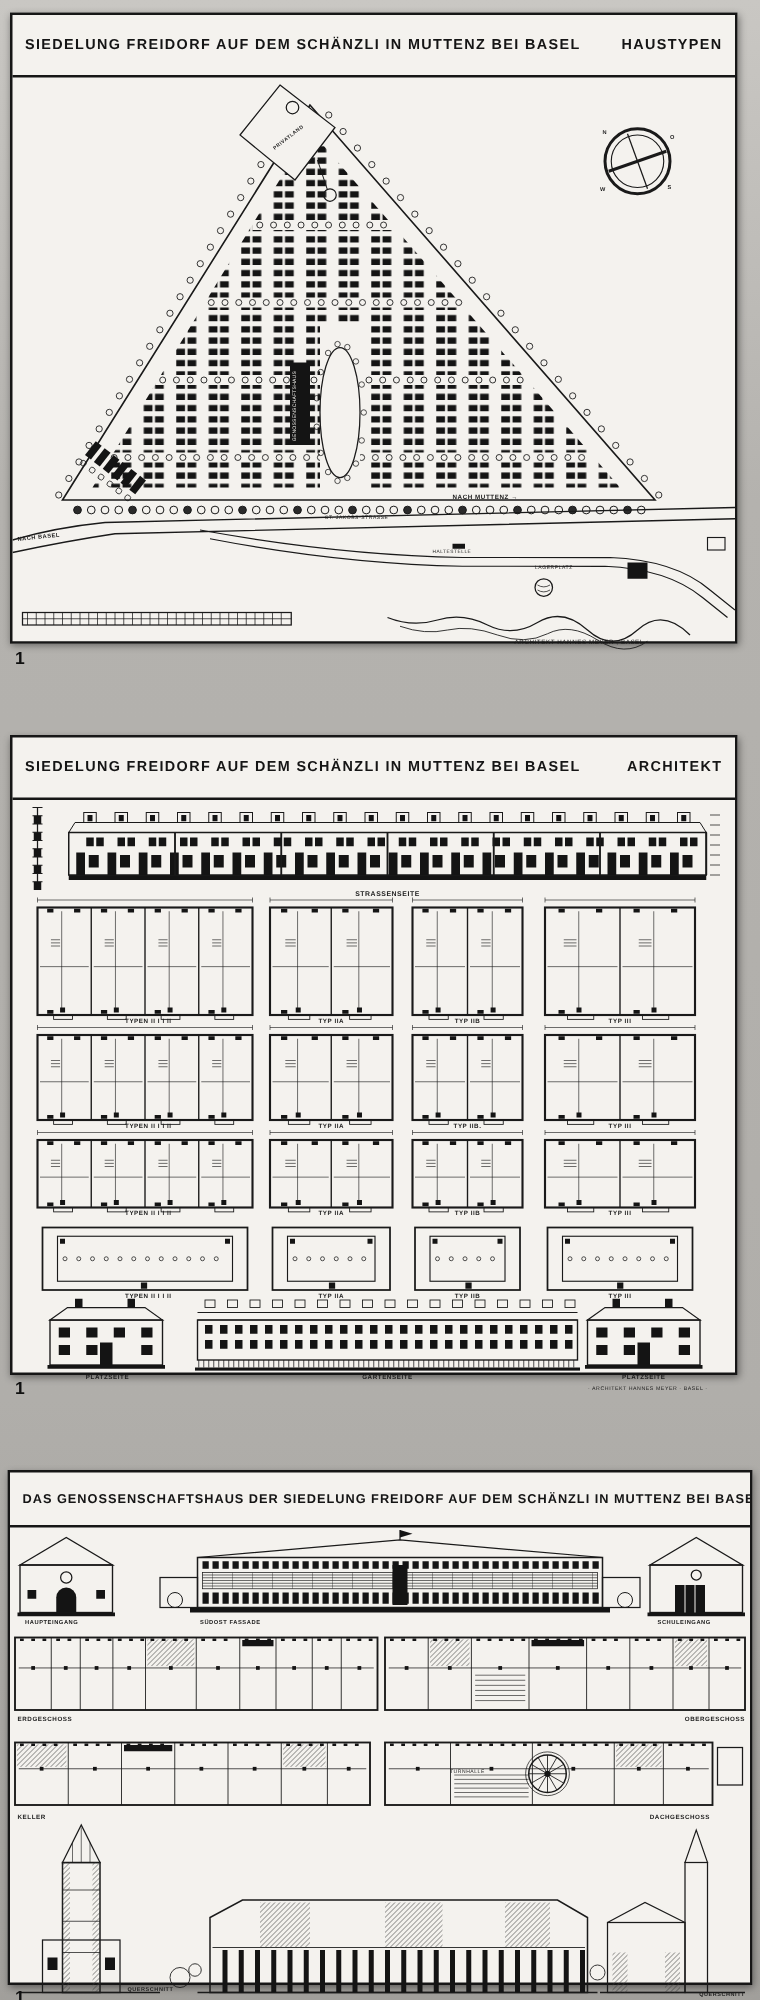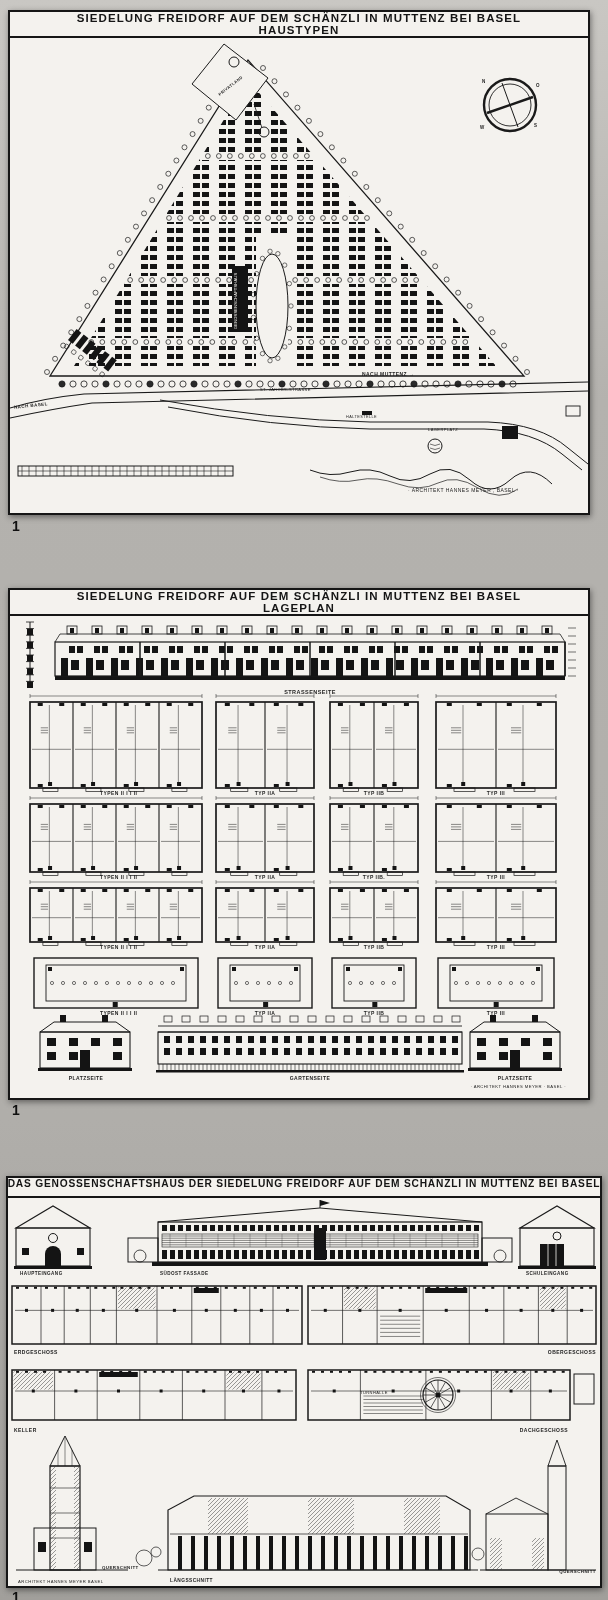--- a/index.html
+++ b/index.html
@@ -2,22 +2,22 @@
 <html><head>
 <meta charset="utf-8">
 <style>
   html,body{margin:0;padding:0;background:#8f8d89;}
   .page{position:relative;width:608px;height:1600px;overflow:hidden;
         background:linear-gradient(#c9c7c3,#b4b2ae 25%,#b0aeaa 70%,#a19f9b);
         font-family:"Liberation Sans",sans-serif;}
   .panel{position:absolute;background:#f4f2ee;border:2px solid #161616;
          box-sizing:border-box;box-shadow:1px 2px 6px rgba(0,0,0,.45);}
   .ptitle{display:flex;justify-content:space-between;align-items:center;
-          border-bottom:2px solid #161616;padding:0 10px;color:#151515;
-          font-weight:700;letter-spacing:1.1px;white-space:nowrap;overflow:hidden;flex-direction:column;}
+          border-bottom:2px solid #161616;padding:12px 10px;color:#151515;
+          font-weight:700;letter-spacing:1.1px;white-space:nowrap;overflow:hidden;}
   .t12{height:24px;font-size:11.5px;}
   .t11{height:18px;font-size:10.2px;justify-content:flex-start;letter-spacing:.8px;}
   .content{position:relative;}
   svg{display:block;}
   .lbl{position:absolute;color:#1d1d1d;white-space:nowrap;letter-spacing:.45px;
        font-weight:700;line-height:1;}
   .c{transform:translateX(-50%);}
   .r{transform:translateX(-100%);}
   .vert{writing-mode:vertical-rl;transform:rotate(180deg);letter-spacing:.2px;}
   .figmark{position:absolute;font-weight:700;font-size:14px;color:#101010;}
@@ -323,21 +323,21 @@
       <div class="lbl" style="left:336px;top:378px;font-size:3.8px;font-weight:400">HALTESTELLE</div>
       <div class="lbl" style="left:418px;top:390px;font-size:4px;font-weight:400">LAGERPLATZ</div>
       <div class="lbl" style="left:398px;top:450px;font-size:5px;font-weight:400">· ARCHITEKT HANNES MEYER , BASEL ·</div>
     </div>
   </section>
   <div class="figmark" style="left:12px;top:518px">1</div>
 
   <section class="panel" style="left:8px;top:588px;width:582px;height:512px">
     <header class="ptitle t12">
       <span>SIEDELUNG FREIDORF AUF DEM SCHÄNZLI IN MUTTENZ BEI BASEL</span>
-      <span>LAGEPLAN</span>
+      <span>ARCHITEKT</span>
     </header>
     <div class="content" style="height:484px">
       <svg id="svg2" width="578" height="484" viewBox="0 0 578 484">
           <line x1="20" y1="6" x2="20" y2="72" stroke="#1a1a1a" stroke-width="1"></line>
           <line x1="16" y1="6" x2="24" y2="6" stroke="#1a1a1a" stroke-width="0.8"></line>
           <line x1="16" y1="12.6" x2="24" y2="12.6" stroke="#1a1a1a" stroke-width="0.8"></line>
           <rect x="17" y="12.6" width="6" height="6.6" fill="#141414" stroke="none" stroke-width="0"></rect>
           <line x1="16" y1="19.2" x2="24" y2="19.2" stroke="#1a1a1a" stroke-width="0.8"></line>
           <line x1="16" y1="25.799999999999997" x2="24" y2="25.799999999999997" stroke="#1a1a1a" stroke-width="0.8"></line>
           <rect x="17" y="25.799999999999997" width="6" height="6.6" fill="#141414" stroke="none" stroke-width="0"></rect>

